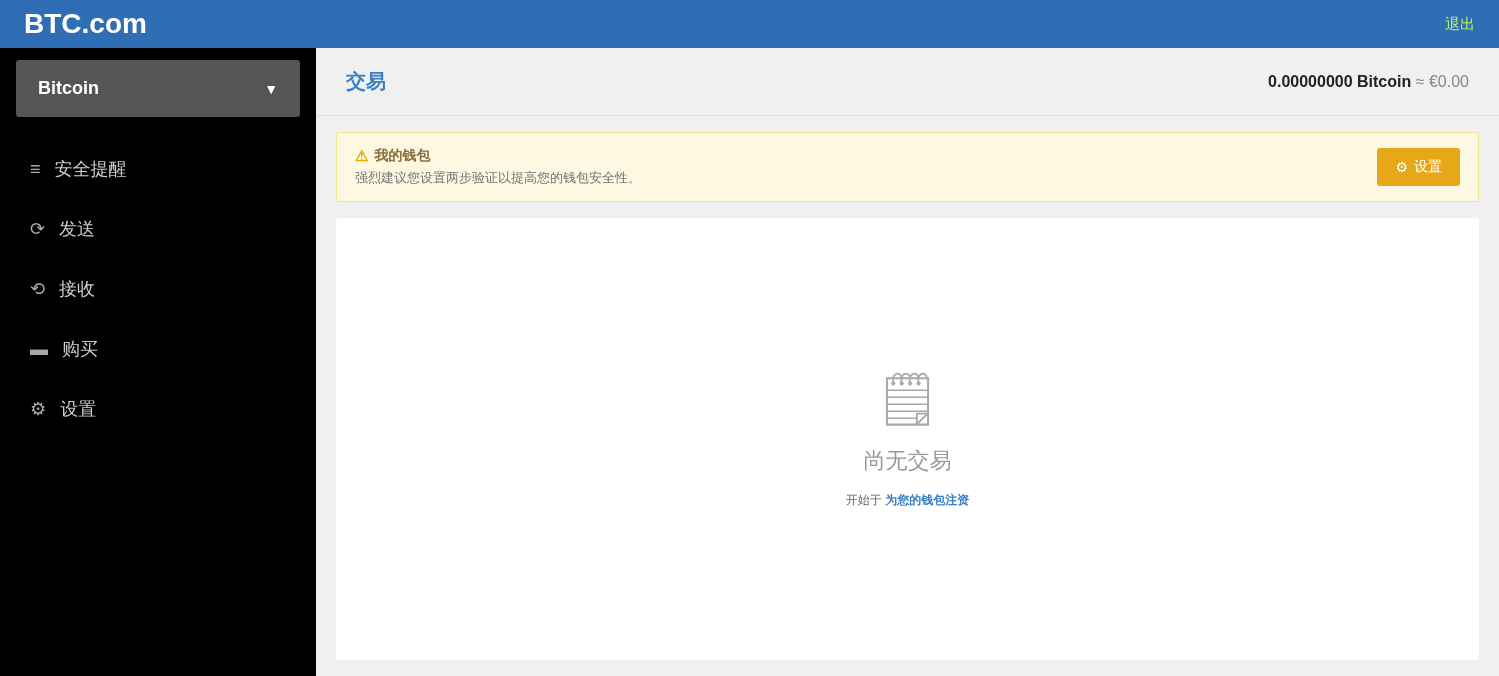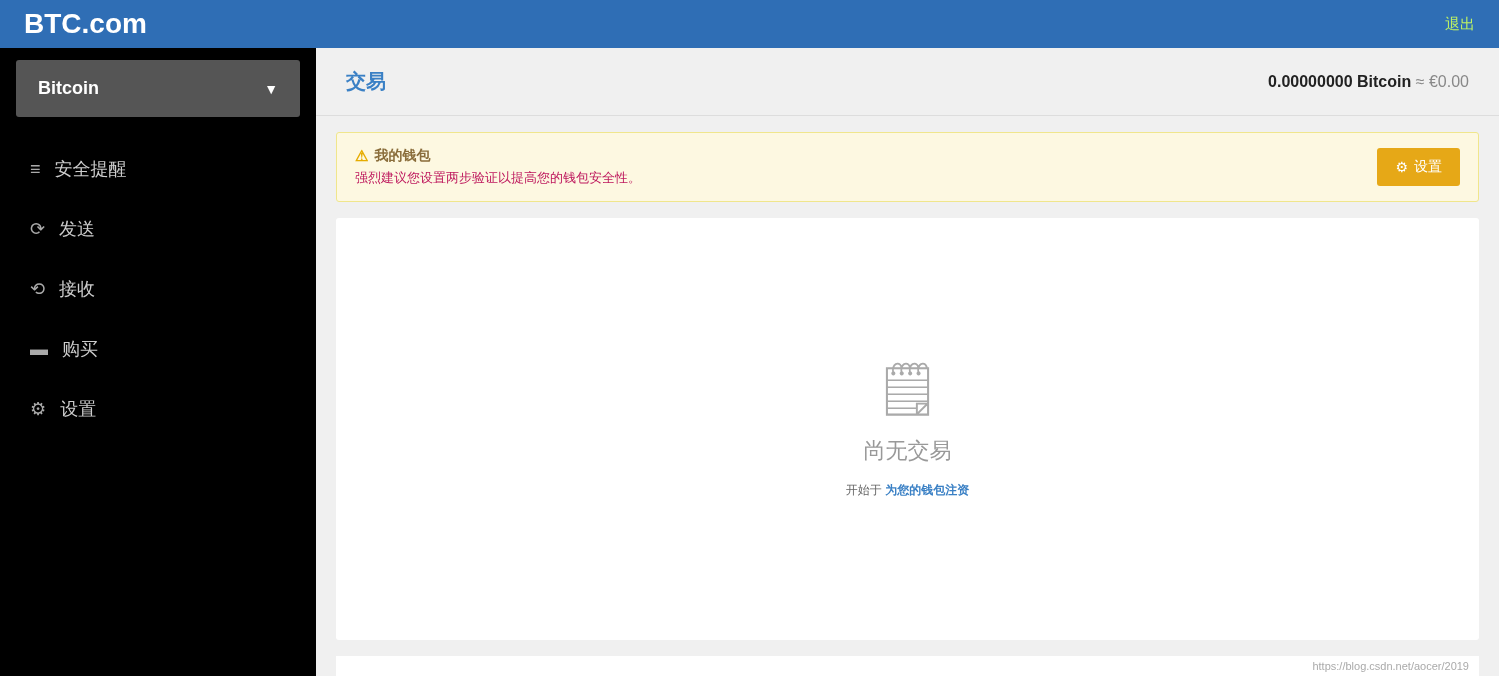--- a/index.html
+++ b/index.html
@@ -136,21 +136,21 @@
       display: flex;
       align-items: center;
       gap: 6px;
     }
     .alert-warning-icon {
       color: #e6ac00;
       font-size: 15px;
     }
     .alert-body {
       font-size: 13px;
-      color: #be185d;
+      color: #737373;
     }
     .alert-settings-btn {
       background-color: #e6a817;
       color: white;
       border: none;
       padding: 10px 18px;
       font-size: 14px;
       cursor: pointer;
       border-radius: 3px;
       display: flex;
@@ -269,17 +269,16 @@
 
     <div class="empty-state">
       <div class="empty-icon">🗒</div>
       <div class="empty-title">尚无交易</div>
       <div class="empty-cta">
         <span>开始于 </span>
         <span class="empty-cta-link">为您的钱包注资</span>
       </div>
     </div>
 
-    <div class="watermark">https://blog.csdn.net/aocer/2019</div>
 
   </div>
 
 </div>
 
 </body></html>

